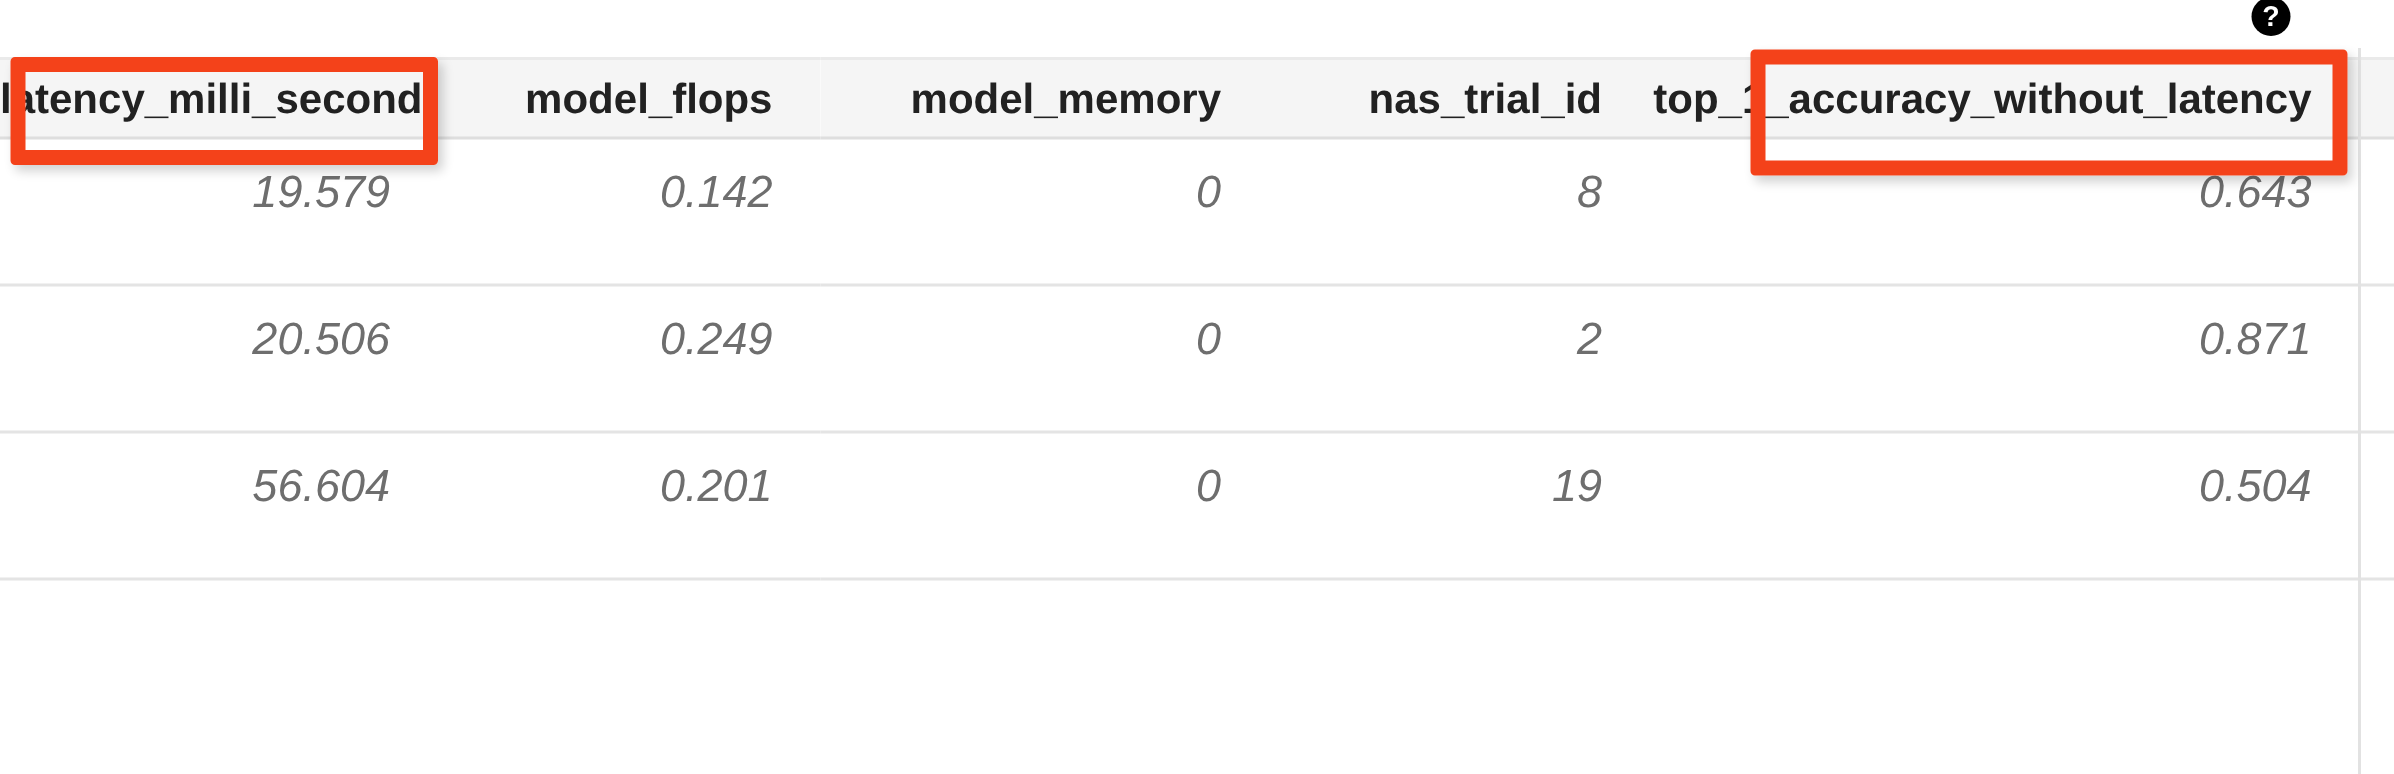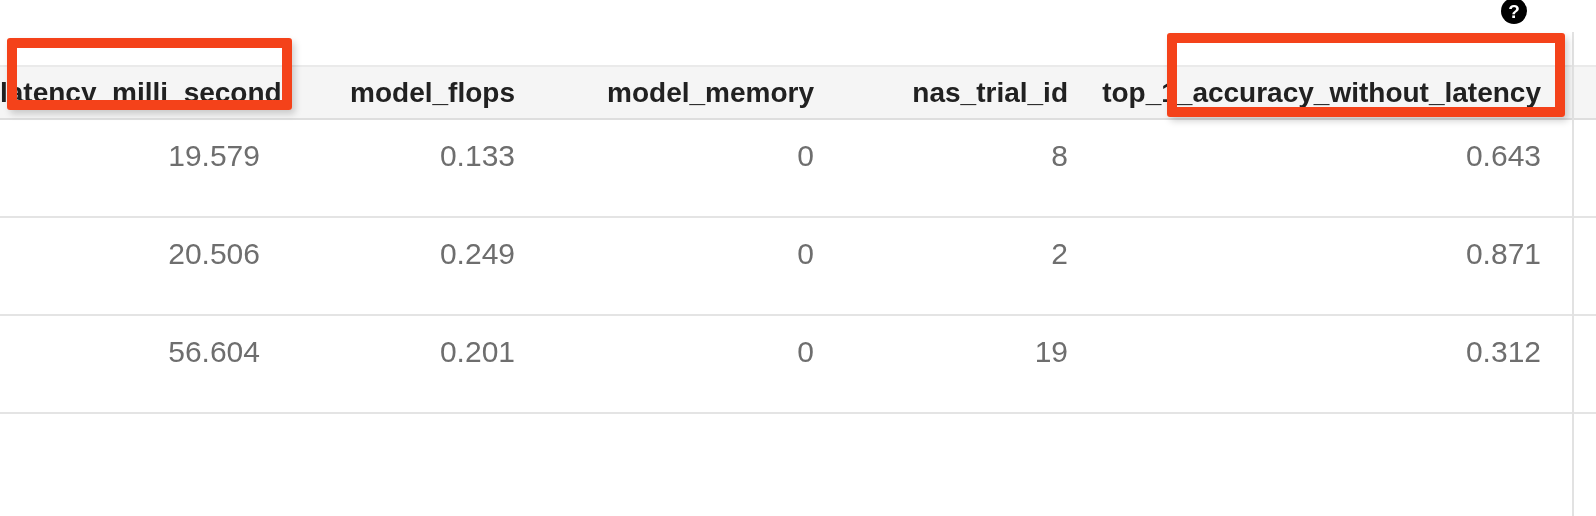--- a/index.html
+++ b/index.html
@@ -15,42 +15,42 @@
   }
   html,body{margin:0;padding:0;background:#ffffff;}
   .screen{
     position:relative;
     width:1596px;height:516px;
     background:#ffffff;
     overflow:hidden;
     font-family:"Liberation Sans", sans-serif;
   }
   table.metrics{
-    position:absolute;top:65px;left:0;
+    position:absolute;top:38px;left:0;
     width:1596px;
     border-collapse:collapse;
     table-layout:fixed;
     padding-left:10px;
   }
   table.metrics th{
     background:var(--header-bg);
     color:var(--header-text);
     font-size:28px;
     font-weight:bold;
     text-align:right;
     height:53px;
     padding:0 32px 0 0;
     box-sizing:border-box;
     border-top:2px solid var(--header-border-top);
     border-bottom:2px solid var(--header-border-bottom);
     white-space:nowrap;
     overflow:hidden;
   }
   table.metrics th.sliver, table.metrics td.sliver{padding:0;}
-  table.metrics tbody tr{height:78px;}
+  table.metrics tbody tr{height:78px;font-style:italic;}
   table.metrics td{
     color:var(--cell-text);
     font-size:30px;
     text-align:right;
     vertical-align:top;
     height:98px;
     box-sizing:border-box;
     padding:19px 32px 0 0;
     border-bottom:2px solid var(--border);
     white-space:nowrap;
@@ -110,40 +110,40 @@
           <th>model_flops</th>
           <th>model_memory</th>
           <th>nas_trial_id</th>
           <th>top_1_accuracy_without_latency</th>
           <th class="sliver"></th>
         </tr>
     </thead>
     <tbody>
         <tr>
           <td>19.579</td>
-          <td>0.133</td>
+          <td>0.142</td>
           <td>0</td>
           <td>8</td>
           <td>0.643</td>
           <td class="sliver"></td>
         </tr>
         <tr>
           <td>20.506</td>
           <td>0.249</td>
           <td>0</td>
           <td>2</td>
           <td>0.871</td>
           <td class="sliver"></td>
         </tr>
         <tr>
           <td>56.604</td>
           <td>0.201</td>
           <td>0</td>
           <td>19</td>
-          <td>0.312</td>
+          <td>0.504</td>
           <td class="sliver"></td>
         </tr>
       </tbody>
   </table>
 
   <div class="vline"></div>
 
   <div class="hl-box box-1"></div>
   <div class="hl-box box-2"></div>
 

